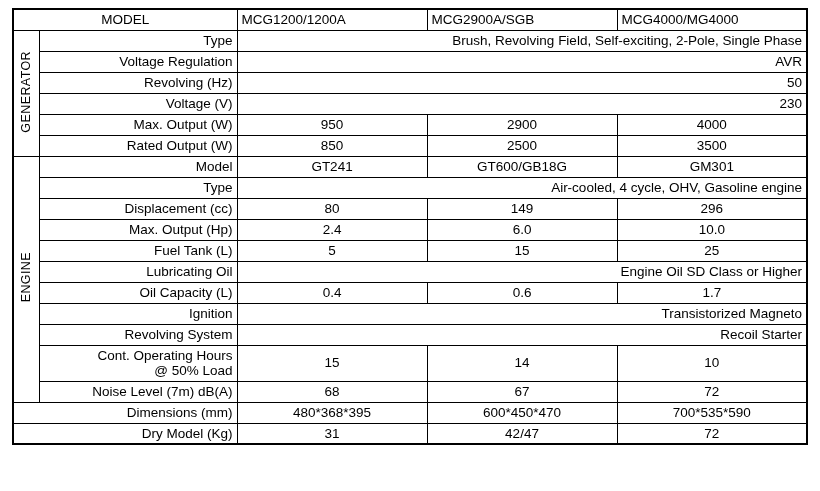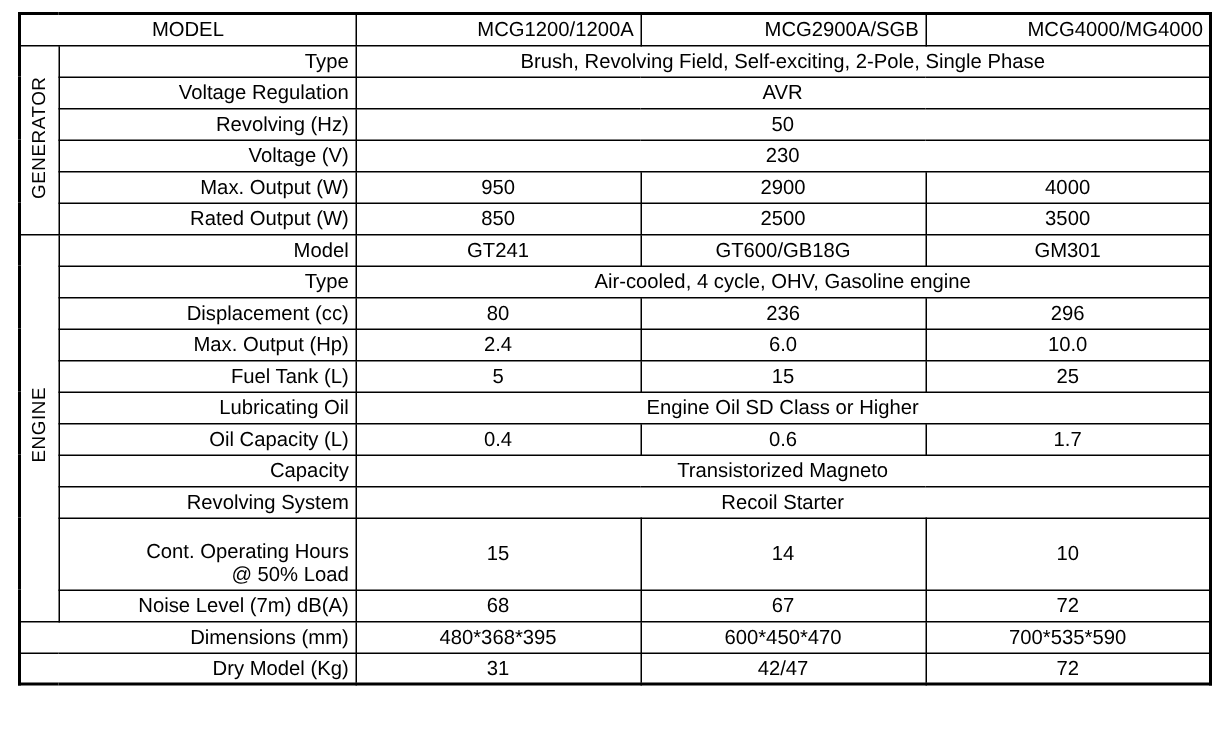--- a/index.html
+++ b/index.html
@@ -41,54 +41,54 @@
   col.c-label { width: 198px; }
   col.c-val   { width: 190px; }
 
   .hdr-model {
     text-align: center;
     font-weight: bold;
     font-size: 15px;
     height: 28px;
   }
   .hdr-col {
-    text-align: right;
+    text-align: left;
     font-weight: bold;
     font-size: 14.5px;
     height: 28px;
   }
   .lbl {
     text-align: right;
     padding-left: 8px;
   }
   .val {
     text-align: center;
     margin-left: 20px;
   }
   .span3 {
-    text-align: center;
+    text-align: right;
   }
   .group-cell {
     text-align: center;
     vertical-align: middle;
     padding: 0;
     font-size: 12.5px;
     letter-spacing: 0.4px;
   }
   .group-cell .rot {
     writing-mode: vertical-rl;
     transform: rotate(180deg);
     display: inline-block;
     white-space: nowrap;
     font-size: 12.5px;
   }
   .tall { height: 42px; }
   .lbl.two-line {
     line-height: 1.15;
-    padding-top: 14px;
+    padding-top: 2px;
     padding-bottom: 2px;
   }
   .thick-top { border-top: 2px solid #000; }
 </style>
 </head>
 <body>
 
 <div class="sheet">
   <table class="spec">
     <colgroup>
@@ -148,21 +148,21 @@
         <td class="val thick-top">GT600/GB18G</td>
         <td class="val thick-top">GM301</td>
       </tr>
       <tr>
         <td class="lbl">Type</td>
         <td class="span3" colspan="3">Air-cooled, 4 cycle, OHV, Gasoline engine</td>
       </tr>
       <tr>
         <td class="lbl">Displacement (cc)</td>
         <td class="val">80</td>
-        <td class="val">236</td>
+        <td class="val">149</td>
         <td class="val">296</td>
       </tr>
       <tr>
         <td class="lbl">Max. Output (Hp)</td>
         <td class="val">2.4</td>
         <td class="val">6.0</td>
         <td class="val">10.0</td>
       </tr>
       <tr>
         <td class="lbl">Fuel Tank (L)</td>
@@ -174,21 +174,21 @@
         <td class="lbl">Lubricating Oil</td>
         <td class="span3" colspan="3">Engine Oil SD Class or Higher</td>
       </tr>
       <tr>
         <td class="lbl">Oil Capacity (L)</td>
         <td class="val">0.4</td>
         <td class="val">0.6</td>
         <td class="val">1.7</td>
       </tr>
       <tr>
-        <td class="lbl">Capacity</td>
+        <td class="lbl">Ignition</td>
         <td class="span3" colspan="3">Transistorized Magneto</td>
       </tr>
       <tr>
         <td class="lbl">Revolving System</td>
         <td class="span3" colspan="3">Recoil Starter</td>
       </tr>
       <tr>
         <td class="lbl two-line tall">
           <div>Cont. Operating Hours</div>
           <div>@ 50% Load</div>

